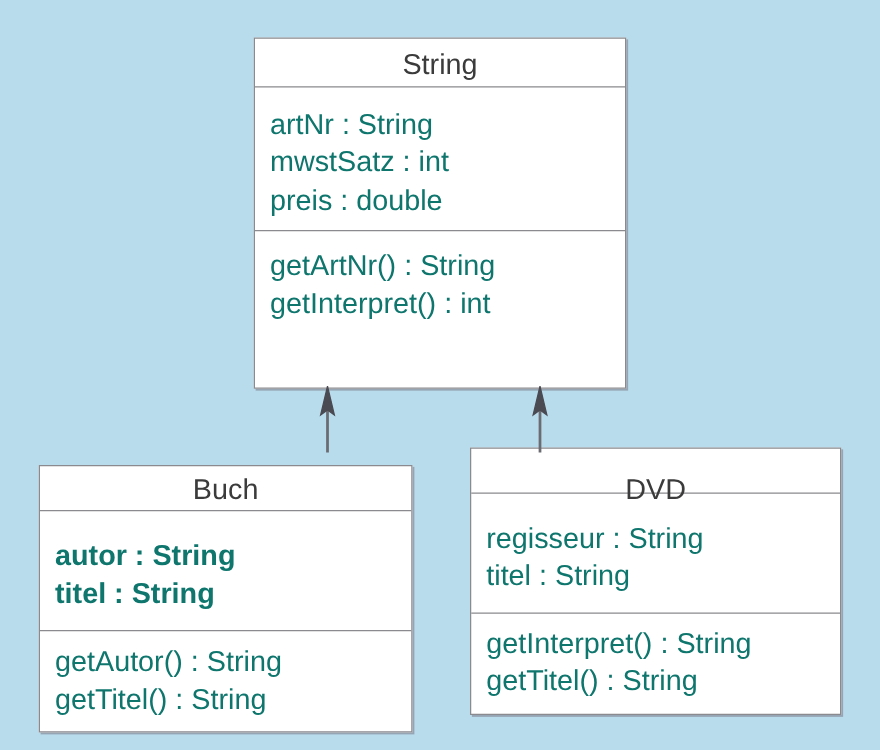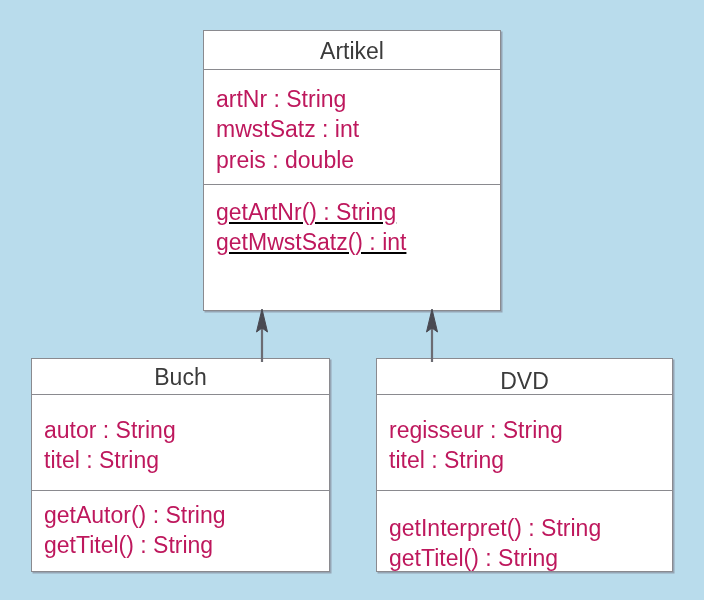--- a/index.html
+++ b/index.html
@@ -33,93 +33,93 @@
     line-height: 1;
     box-sizing: border-box;
   }
   .compartment {
     border-top: 1px solid #8a8a8f;
     box-sizing: border-box;
     padding-left: 12px;
   }
   .member {
     font-size: 23px;
-    color: #be185d;
+    color: #0f766e;
     line-height: 1.32;
     white-space: nowrap;
   }
 
   
   #class-artikel {
     left: 203px;
     top: 30px;
     width: 298px;
     height: 281px;
   }
   #class-artikel .class-name {
     height: 38px;
     line-height: 38px;
     padding-top: 1px;
   }
   #class-artikel .attrs { height: 115px; padding-top: 14px; }
-  #class-artikel .ops   { height: 140px; padding-top: 12px; text-decoration: underline; }
+  #class-artikel .ops   { height: 140px; padding-top: 12px; }
 
   
   #class-buch {
     left: 31px;
-    top: 358px;
+    top: 372px;
     width: 299px;
     height: 214px;
   }
   #class-buch .class-name {
     height: 35px;
     line-height: 35px;
     padding-top: 1px;
   }
-  #class-buch .attrs { height: 96px; padding-top: 20px; }
+  #class-buch .attrs { height: 96px; padding-top: 20px; font-weight: bold; }
   #class-buch .ops   { height: 79px; padding-top: 9px; }
 
   
   #class-dvd {
     left: 376px;
     top: 358px;
     width: 297px;
     height: 214px;
   }
   #class-dvd .class-name {
     height: 35px;
     line-height: 35px;
-    padding-top: 5px;
+    padding-top: 15px;
   }
   #class-dvd .attrs { height: 96px; padding-top: 20px; }
-  #class-dvd .ops   { height: 83px; padding-top: 22px; }
+  #class-dvd .ops   { height: 83px; padding-top: 8px; }
 
   
   .generalization {
     position: absolute;
     overflow: visible;
   }
   #gen-buch  { left: 245px; top: 308px; width: 34px; height: 54px; }
   #gen-dvd   { left: 415px; top: 308px; width: 34px; height: 54px; }
 </style>
 </head>
 <body>
 
 <div id="diagram">
 
   <div class="uml-class" id="class-artikel">
-    <div class="class-name">Artikel</div>
+    <div class="class-name">String</div>
     <div class="compartment attrs">
       <div class="member">artNr : String</div>
       <div class="member">mwstSatz : int</div>
       <div class="member">preis : double</div>
     </div>
     <div class="compartment ops">
       <div class="member">getArtNr() : String</div>
-      <div class="member">getMwstSatz() : int</div>
+      <div class="member">getInterpret() : int</div>
     </div>
   </div>
 
   <div class="uml-class" id="class-buch">
     <div class="class-name">Buch</div>
     <div class="compartment attrs">
       <div class="member">autor : String</div>
       <div class="member">titel : String</div>
     </div>
     <div class="compartment ops">

